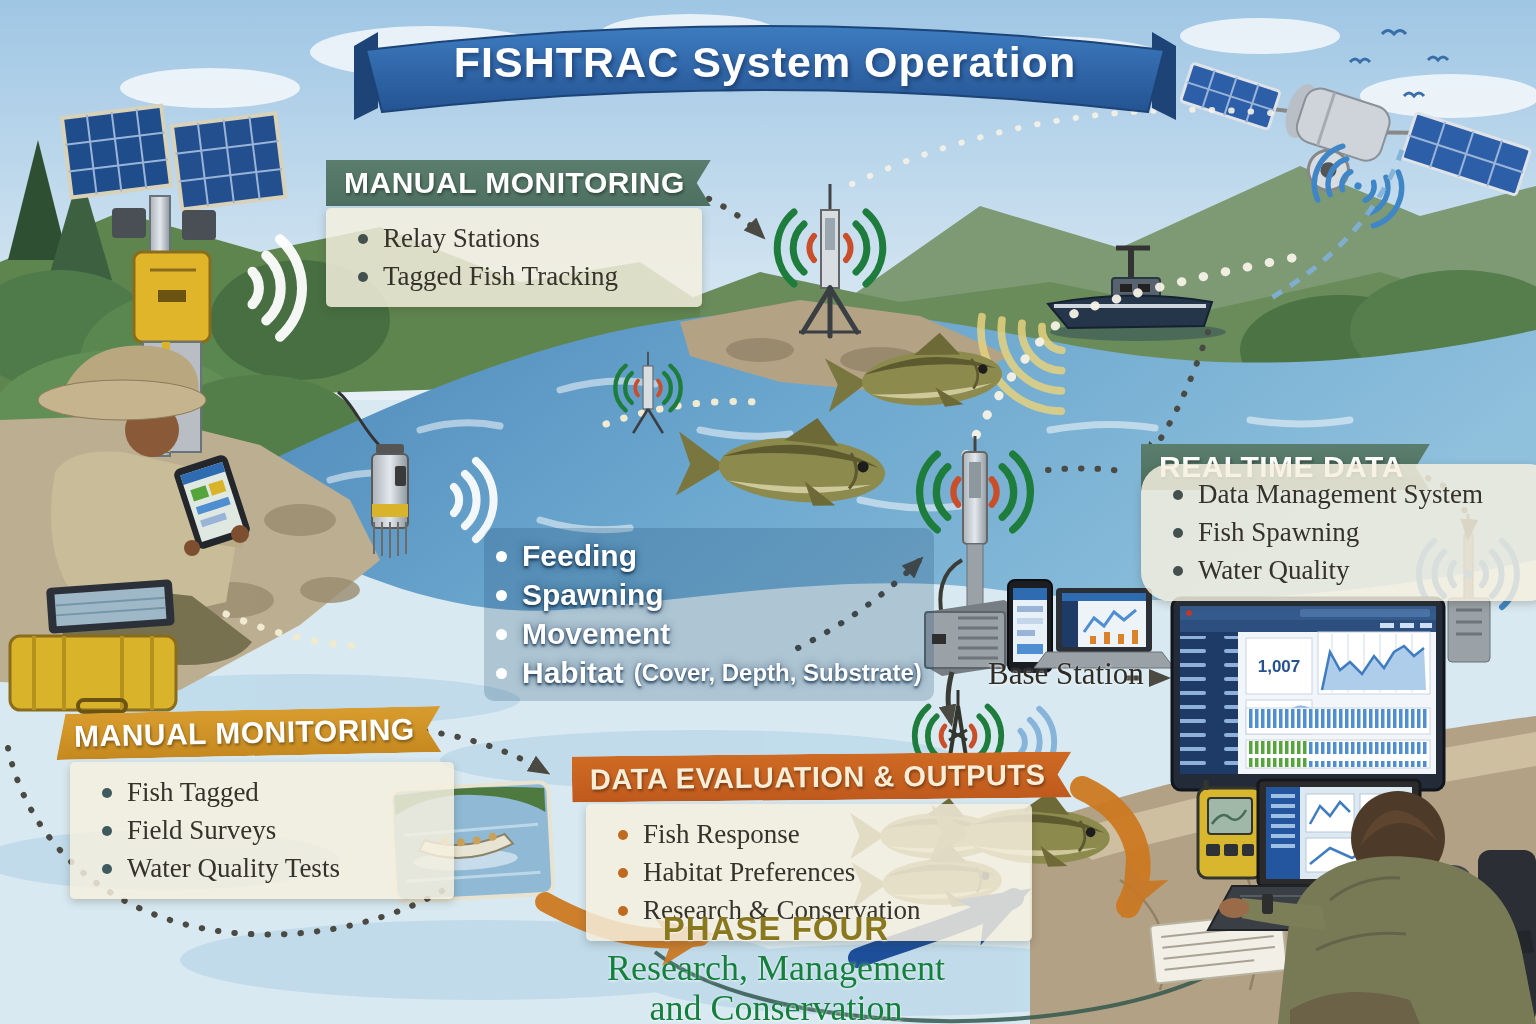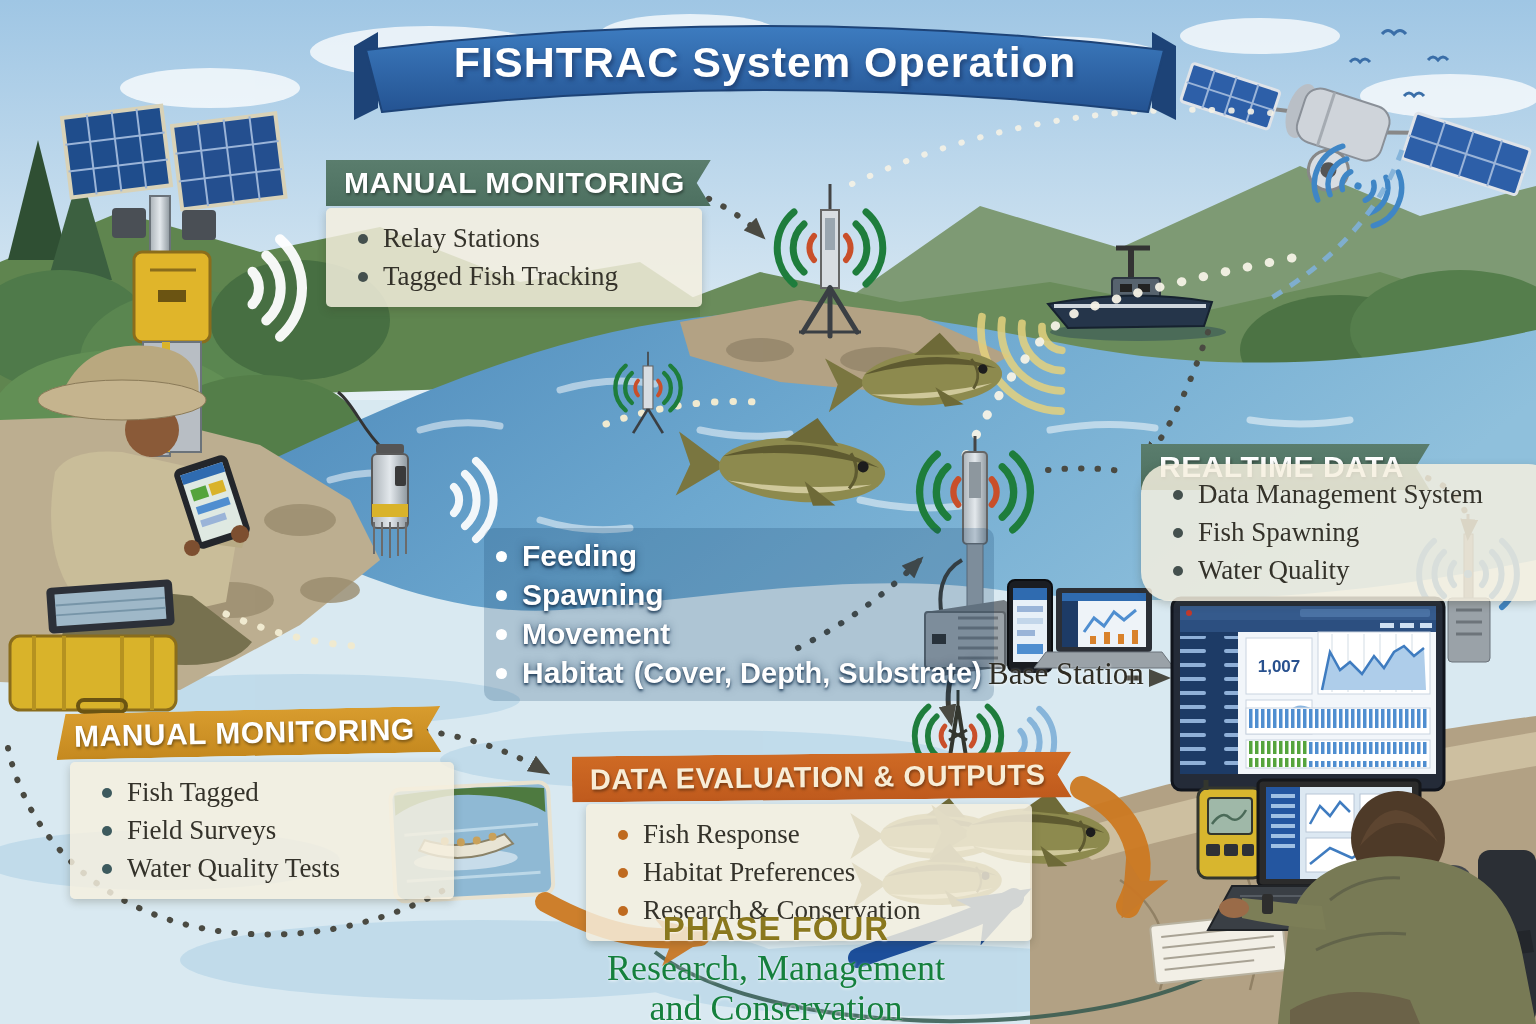--- a/index.html
+++ b/index.html
@@ -30,21 +30,21 @@
     font-size:27px;color:#34322a;margin:7px 0;white-space:nowrap;}
   .dot{width:10px;height:10px;border-radius:50%;margin-right:15px;flex:none;background:#44504e;}
   .teal-dots .dot{background:#3d5a5e;}
   .orange-dots .dot{background:#bf6a1f;}
   
   #behaviors{left:484px;top:528px;padding:6px 12px;background:rgba(25,70,110,.22);border-radius:10px;}
   #behaviors li{display:flex;align-items:center;margin:5px 0;font-weight:bold;
     font-size:30px;color:#fff;white-space:nowrap;
     text-shadow:0 2px 3px rgba(15,45,75,.9),0 0 8px rgba(15,45,75,.5);}
   #behaviors .dot{background:#fff;width:11px;height:11px;}
-  #behaviors .detail{font-size:29px;margin-left:10px;font-weight:bold;}
+  #behaviors .detail{font-size:24px;margin-left:10px;font-weight:bold;}
   
   #base-station-label{left:988px;top:656px;font-family:"Liberation Serif",serif;
     font-size:31px;color:#2e2c24;text-shadow:0 1px 3px rgba(255,255,255,.8);}
   #phase-four{left:606px;top:910px;width:340px;text-align:center;}
   #phase-four .ph-label{font-size:33px;font-weight:bold;color:var(--phase-olive,#8a781e);
     letter-spacing:1px;text-shadow:0 1px 2px rgba(255,255,255,.7);}
   #phase-four .ph-line{font-family:"Liberation Serif",serif;font-size:36px;color:#15803d;
     line-height:1.12;text-shadow:0 1px 3px rgba(255,255,255,.8);}
 </style>
 </head>

